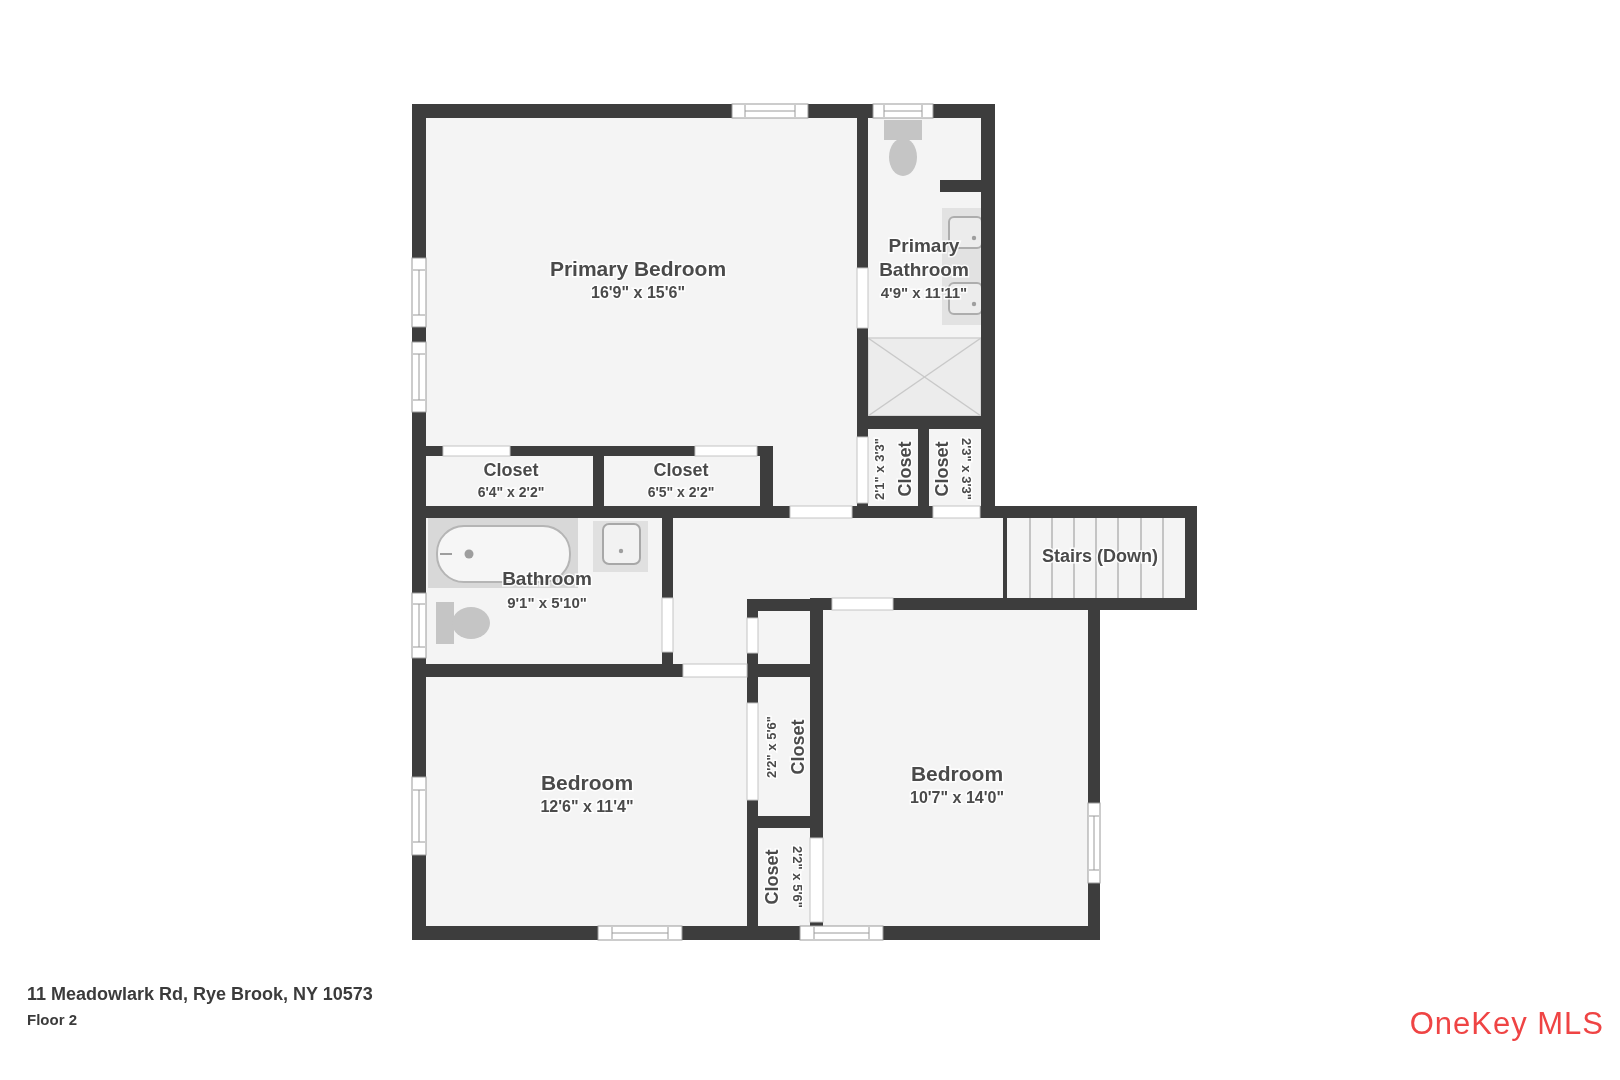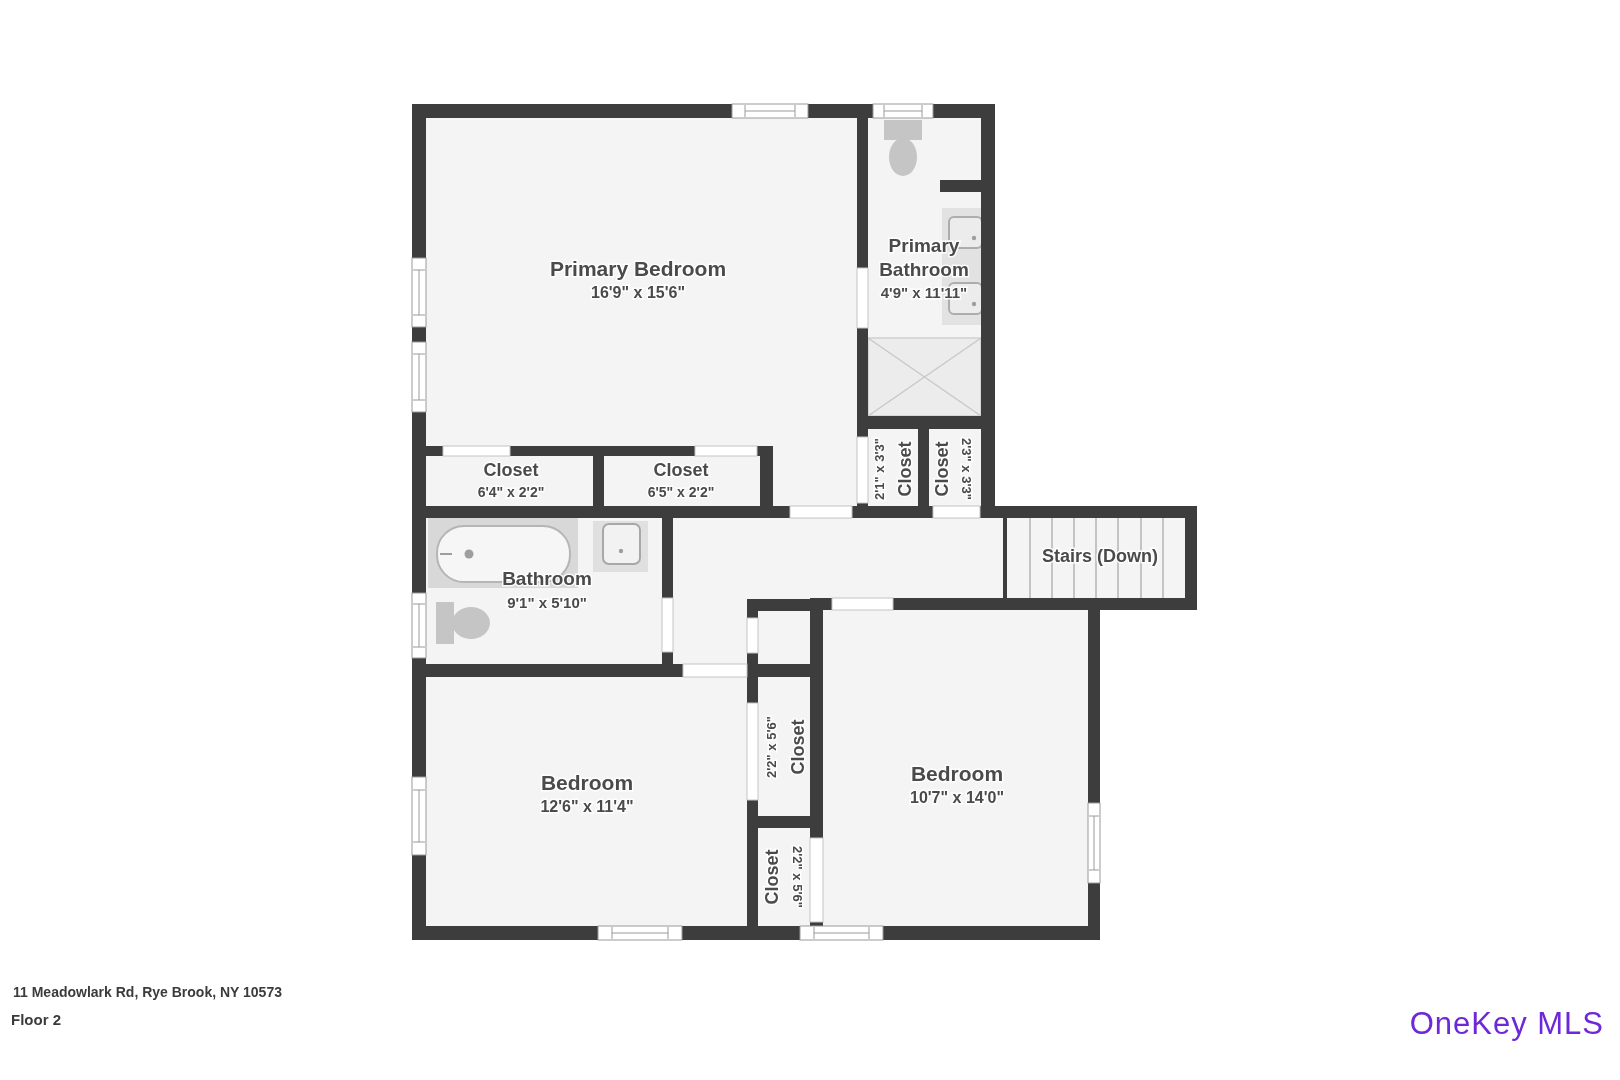--- a/index.html
+++ b/index.html
@@ -8,26 +8,26 @@
   .plan-svg{position:absolute;left:0;top:0;}
   text{fill:#4a4a4a;font-family:"Liberation Sans",sans-serif;}
   .lbl{font-weight:700;paint-order:stroke;stroke:#ffffff;stroke-opacity:.85;stroke-width:3px;}
   .name-lg{font-size:21px;}
   .name-md{font-size:19px;}
   .name-sm{font-size:18px;}
   .dims-lg{font-size:16px;}
   .dims-md{font-size:15px;}
   .dims-sm{font-size:14px;}
   .dims-xs{font-size:13px;}
-  .footer-address{position:absolute;left:13px;top:984px;font-size:14px;font-weight:700;color:#3b3b3b;}
-  .footer-floor{position:absolute;left:11px;top:1011px;font-size:15px;font-weight:700;color:#3b3b3b;}
+  .footer-address{position:absolute;left:27px;top:984px;font-size:18px;font-weight:700;color:#3b3b3b;}
+  .footer-floor{position:absolute;left:27px;top:1011px;font-size:15px;font-weight:700;color:#3b3b3b;}
   .footer-disclaimer{position:absolute;left:784px;top:1018px;transform:translateX(-50%);
        white-space:nowrap;font-size:12px;font-weight:700;color:#474747;}
   .watermark{position:absolute;right:16px;top:1006px;font-size:31px;font-weight:400;
-       color:#6d28d9;letter-spacing:1px;text-align:right;}
+       color:#ef4444;letter-spacing:1px;text-align:right;}
 </style>
 </head>
 <body>
 
 <div class="page">
 
 <svg class="plan-svg" width="1620" height="1080" viewBox="0 0 1620 1080">
 
   <polygon points="412,104 995,104 995,506 1197,506 1197,610 1100,610 1100,940 412,940" fill="#f4f4f4"></polygon>
 

